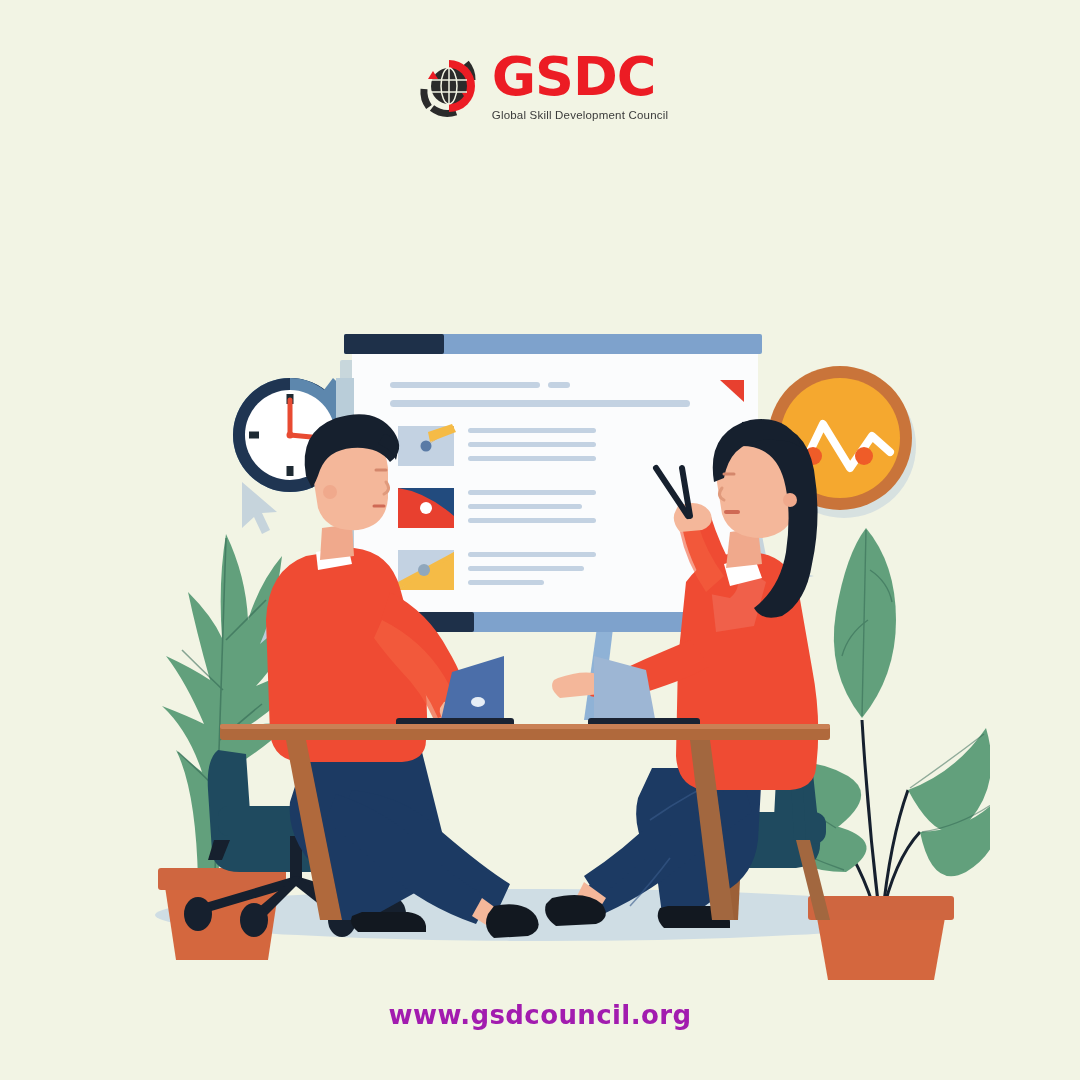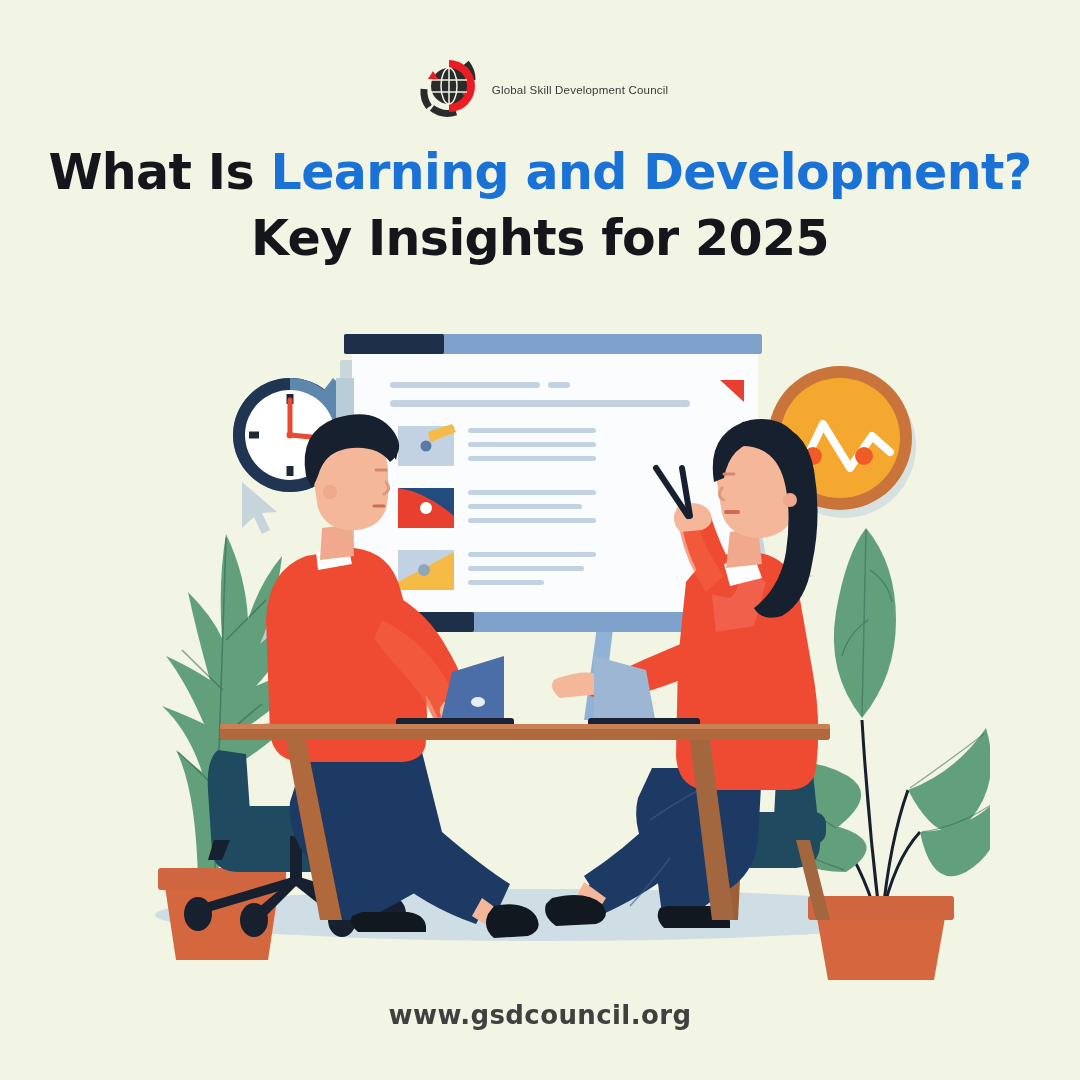--- a/index.html
+++ b/index.html
@@ -80,21 +80,21 @@
   .footer-url {
     position: absolute;
     left: 0;
     top: 1000px;
     width: 1080px;
     text-align: center;
     font-family: "DejaVu Sans", sans-serif;
     font-weight: 600;
     font-size: 26px;
     letter-spacing: 0.4px;
-    color: #404040;
+    color: #a21caf;
   }
 
   
   .illo {
     position: absolute;
     left: 90px;
     top: 320px;
     width: 900px;
     height: 660px;
   }
@@ -121,30 +121,25 @@
           <line x1="19" y1="31" x2="55" y2="31"></line>
           <line x1="19" y1="43" x2="55" y2="43"></line>
           <line x1="37" y1="19" x2="37" y2="55"></line>
         </g>
 
         <path d="M16 30 L21 22 L26 30 Z" fill="#ec1c24"></path>
         <path d="M50 44 L55 52 L60 44 Z" fill="#ec1c24"></path>
       </svg>
     </div>
     <div class="logo-text-wrap">
+      <div class="logo-word">GSDC</div>
       <div class="logo-tag">Global Skill Development Council</div>
     </div>
   </div>
 
-  <div class="headline">
-    <div>
-      <span>What Is </span><span class="hl-blue">Learning and Development?</span>
-    </div>
-    <div>Key Insights for 2025</div>
-  </div>
 
   <div class="illo">
     <svg viewBox="0 0 900 660" width="900" height="660" aria-hidden="true">
 
       <ellipse cx="455" cy="595" rx="390" ry="26" fill="#cfdde4"></ellipse>
 
       <g>
 
         <path d="M290 100 L300 150 L348 160 L300 170 L290 220 L280 170 L232 160 L280 150 Z" fill="#c6d4dc"></path>
         <circle cx="320" cy="160" r="6" fill="#1e2a33"></circle>

